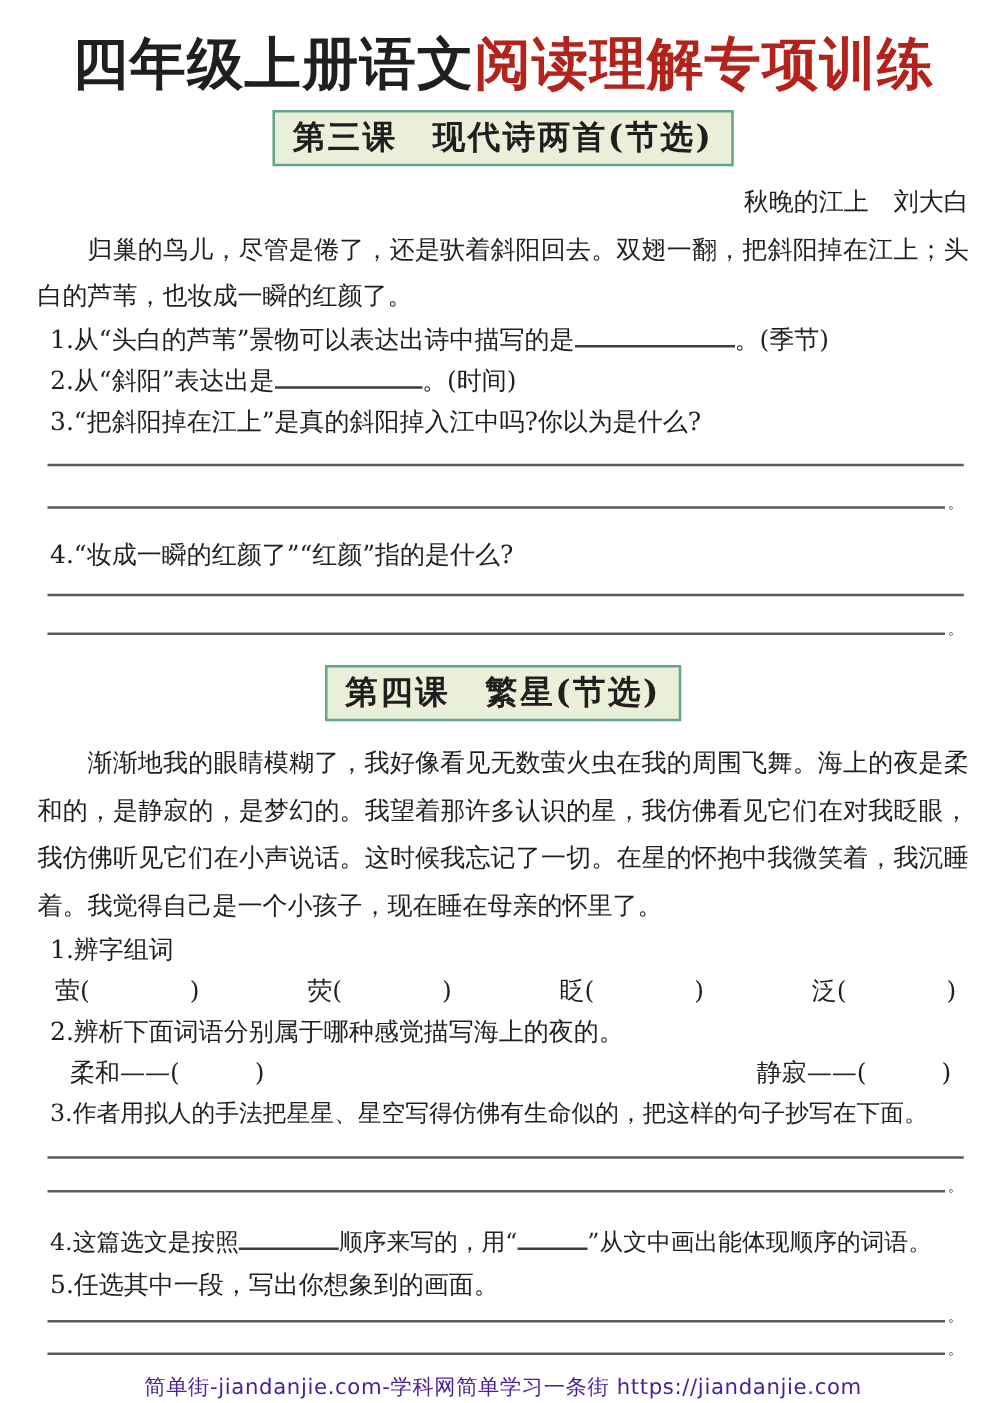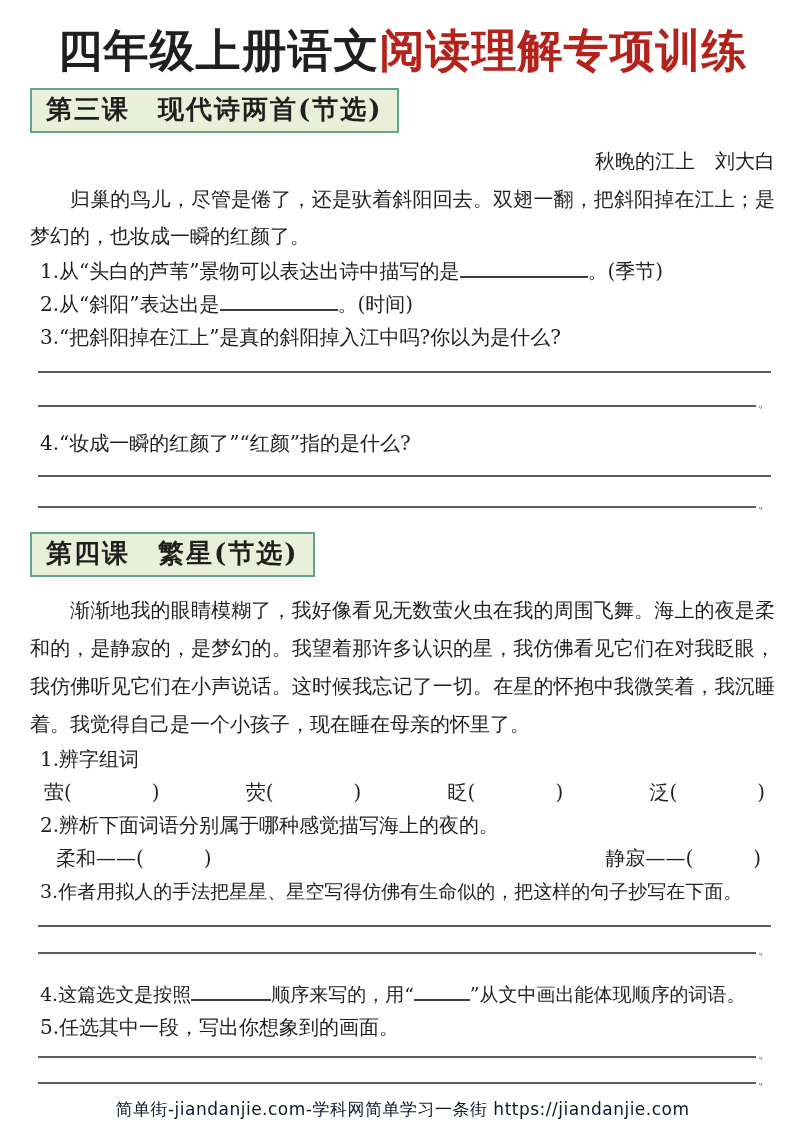--- a/index.html
+++ b/index.html
@@ -6,21 +6,21 @@
   .page{
     width:793px;height:1120px;background:#fff;overflow:hidden;box-sizing:border-box;
     padding:24px 18px 0 30px;position:relative;
     font-family:"DejaVu Serif","Liberation Serif",serif;color:#1f1f1f;
   }
   .main-title{
     margin:0;text-align:center;font-size:45px;font-weight:bold;
     letter-spacing:1px;line-height:1.2;white-space:nowrap;
   }
   .title-red{color:#b3231c;}
-  .lesson-header-wrap{text-align:left;margin:10px 0 14px;}
+  .lesson-header-wrap{text-align:center;margin:10px 0 14px;}
   .lesson-header{
     display:inline-block;background:#e9efd9;border:2px solid #63a58c;
     padding:2px 14px 4px;font-size:26px;font-weight:bold;letter-spacing:2px;
   }
   .poem-title{text-align:right;font-size:20px;margin:10px 0 6px;line-height:28px;}
   .passage{font-size:20px;line-height:37px;text-indent:2em;margin:0;text-align:justify;}
   .q{font-size:20px;line-height:33px;margin:0;padding-left:10px;white-space:nowrap;}
   .q.long{font-size:19px;}
   .row{display:flex;justify-content:space-between;font-size:20px;line-height:33px;
        padding:0 10px 0 14px;white-space:nowrap;}
@@ -28,38 +28,38 @@
   .blank{display:inline-block;border-bottom:2px solid #3d3d3d;height:17px;vertical-align:baseline;}
   .w128{width:128px;}.w118{width:118px;}.w80{width:80px;}.w56{width:56px;}
   .ansline{display:flex;align-items:flex-end;margin:0 4px 0 8px;height:3px;}
   .rule{flex:1;border-bottom:2px solid #5c5c5c;height:3px;}
   .eol{font-size:13px;line-height:0;margin-left:2px;position:relative;top:-4px;color:#333;}
   .mt16{margin-top:16px;}.mt31{margin-top:31px;}.mt20{margin-top:20px;}
   .mt14{margin-top:14px;}.mt28{margin-top:28px;}.mt24{margin-top:24px;}
   .mt23{margin-top:23px;}.mt11{margin-top:11px;}
   .sec2{margin-top:24px;}
   .footer{
-    text-align:center;color:#0f172a;font-size:17px;margin-top:14px;
+    text-align:center;color:#4c1d95;font-size:17px;margin-top:14px;
     font-family:"DejaVu Sans","Liberation Sans",sans-serif;letter-spacing:0.5px;
   }
 </style>
 </head>
 <body>
 
 <div class="page">
 
   <h1 class="main-title"><span>四年级上册语文</span><span class="title-red">阅读理解专项训练</span></h1>
 
   <div class="lesson-header-wrap">
     <span class="lesson-header">第三课　现代诗两首(节选)</span>
   </div>
 
   <div class="poem-title">秋晚的江上　刘大白</div>
 
-  <p class="passage">归巢的鸟儿，尽管是倦了，还是驮着斜阳回去。双翅一翻，把斜阳掉在江上；是梦幻的，也妆成一瞬的红颜了。</p>
+  <p class="passage">归巢的鸟儿，尽管是倦了，还是驮着斜阳回去。双翅一翻，把斜阳掉在江上；头白的芦苇，也妆成一瞬的红颜了。</p>
 
   <p class="q"><span>1.从“头白的芦苇”景物可以表达出诗中描写的是</span><span class="blank w128"></span><span>。(季节)</span></p>
 
   <p class="q"><span>2.从“斜阳”表达出是</span><span class="blank w118"></span><span>。(时间)</span></p>
 
   <p class="q">3.“把斜阳掉在江上”是真的斜阳掉入江中吗?你以为是什么?</p>
 
   <div class="ansline mt16">
       <span class="rule"></span>
     </div>

